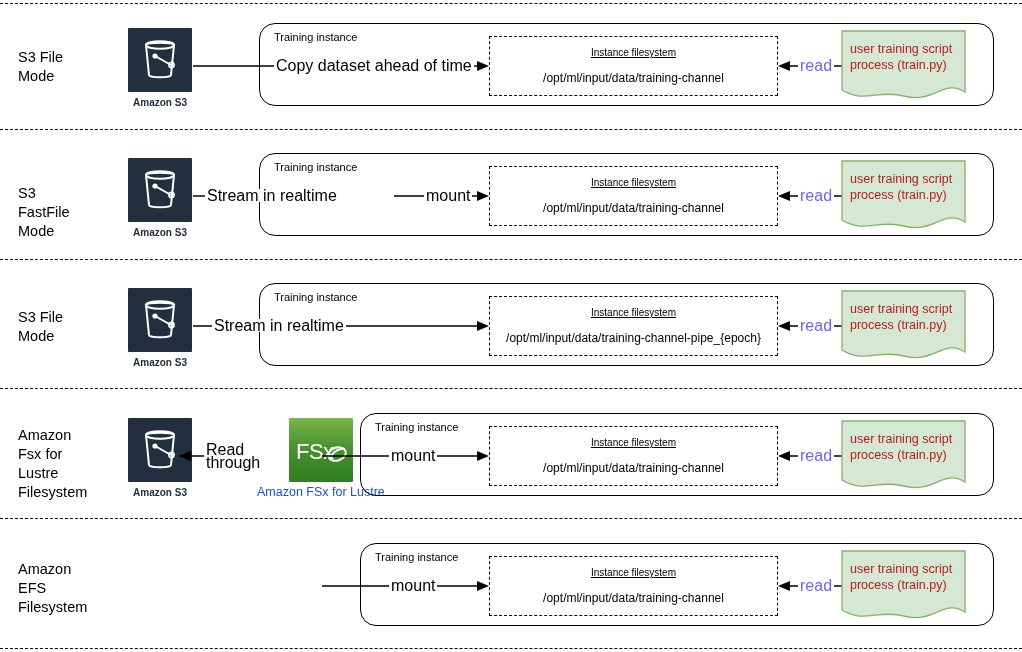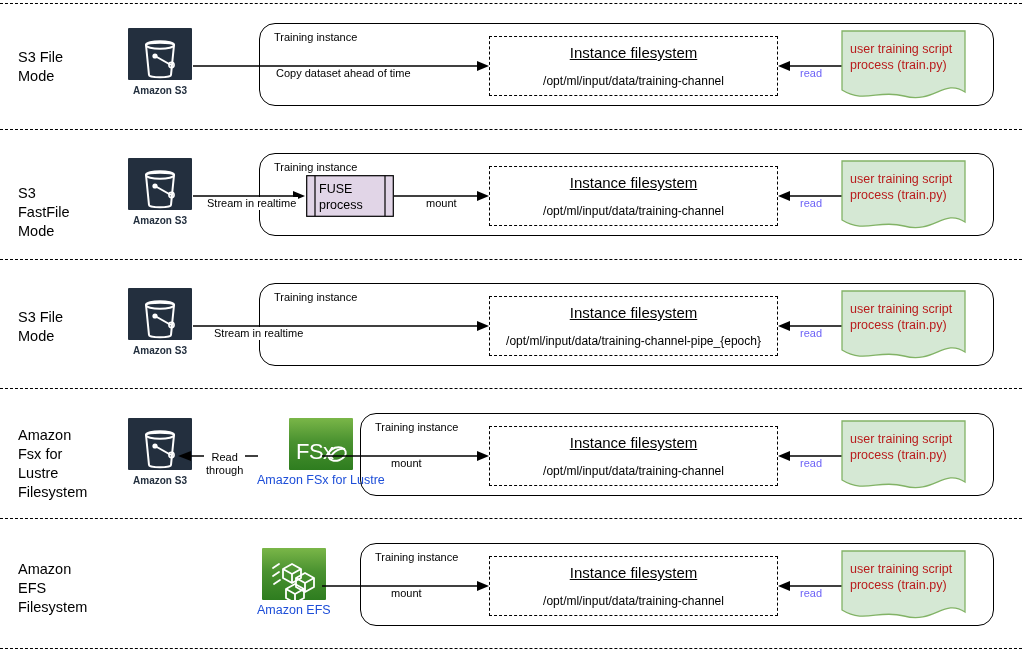--- a/index.html
+++ b/index.html
@@ -28,21 +28,21 @@
     left: 18px;
     font-size: 14.5px;
     line-height: 19px;
     color: #000000;
     white-space: pre-line;
   }
 
   
   .svc { position: absolute; text-align: center; }
   .svc .glyph {
-    width: 64px; height: 52px;
+    width: 64px; height: 64px;
     display: block;
     margin: 0 auto;
     border-radius: 1px;
   }
   .svc .cap {
     margin-top: 4px;
     font-size: 10px;
     font-weight: bold;
     color: #232f3e;
     white-space: nowrap;
@@ -75,21 +75,21 @@
   .fsbox {
     position: absolute;
     border: 1.6px dashed #000000;
     background: transparent;
     display: flex;
     flex-direction: column;
     align-items: center;
     justify-content: center;
   }
   .fsbox .fs-title {
-    font-size: 15px;
+    font-size: 10px;
     text-decoration: underline;
     margin-bottom: 13px;
     white-space: nowrap;
   }
   .fsbox .fs-path {
     font-size: 12px;
     white-space: nowrap;
   }
 
   
@@ -115,28 +115,26 @@
     white-space: pre-line;
     color: #000000;
   }
 
   
   .conn { position: absolute; }
   .conn svg { display: block; overflow: visible; }
 
   .edge-label {
     position: absolute;
-    font-size: 11px;
+    font-size: 16px;
     color: #000000;
     background: #ffffff;
     padding: 0 2px;
     white-space: pre-line;
-    text-align: center;
     line-height: 13px;
-    margin-top: 8px;
   }
   .edge-label.read { color: #6c62f6; }
 </style>
 </head>
 <body>
 
 <div id="canvas">
 
   <div class="sep" style="top:3px;"></div>
   <div class="sep" style="top:129px;"></div>
@@ -221,29 +219,20 @@
   </div>
 
   <div class="conn" style="left:193px; top:190px;">
     <svg width="112" height="12" viewBox="0 0 112 12">
       <line x1="0" y1="6" x2="102" y2="6" stroke="#000" stroke-width="1.3"></line>
       <polygon points="112,6 100,11 100,1" fill="#000"></polygon>
     </svg>
   </div>
   <div class="edge-label" style="left:205px; top:189px;">Stream in realtime</div>
 
-  <div class="procshape" style="left:306px; top:175px;">
-    <svg width="88" height="42" viewBox="0 0 88 42">
-      <rect x="0.7" y="0.7" width="86.6" height="40.6" fill="#e1d5e7" stroke="#000000" stroke-width="1.2"></rect>
-      <line x1="9" y1="0.7" x2="9" y2="41.3" stroke="#000000" stroke-width="1.2"></line>
-      <line x1="79" y1="0.7" x2="79" y2="41.3" stroke="#000000" stroke-width="1.2"></line>
-    </svg>
-    <span class="proc-text">FUSE
-process</span>
-  </div>
 
   <div class="conn" style="left:394px; top:190px;">
     <svg width="95" height="12" viewBox="0 0 95 12">
       <line x1="0" y1="6" x2="85" y2="6" stroke="#000" stroke-width="1.3"></line>
       <polygon points="95,6 83,11 83,1" fill="#000"></polygon>
     </svg>
   </div>
   <div class="edge-label" style="left:424px; top:189px;">mount</div>
 
   <div class="conn" style="left:778px; top:190px;">
@@ -379,40 +368,20 @@
       <path d="M1,1 L124,1 L124,62 C103,48 93,74 63,66 C37,59 24,74 1,60 Z" fill="#d5e8d4" stroke="#82b366" stroke-width="1.3"></path>
     </svg>
     <span class="doc-text">user training script
 process (train.py)</span>
   </div>
 
   <div class="row-label" style="top:560px;">Amazon
 EFS
 Filesystem</div>
 
-  <div class="svc" style="left:257px; top:548px;">
-    <span class="glyph icon-efs">
-      <svg width="64" height="64" viewBox="0 0 64 64">
-        <g fill="none" stroke="#ffffff" stroke-width="1.8" stroke-linejoin="round">
-          <path d="M30 16 L39 21 L39 30 L30 35 L21 30 L21 21 Z"></path>
-          <path d="M21 21 L30 26 L39 21 M30 26 L30 35"></path>
-          <path d="M43 25 L52 30 L52 39 L43 44 L34 39 L34 30 Z"></path>
-          <path d="M34 30 L43 35 L52 30 M43 35 L43 44"></path>
-          <path d="M33 36 L42 41 L42 50 L33 55 L24 50 L24 41 Z"></path>
-          <path d="M24 41 L33 46 L42 41 M33 46 L33 55"></path>
-        </g>
-        <g stroke="#ffffff" stroke-width="1.8" stroke-linecap="round">
-          <line x1="11" y1="20" x2="17" y2="16"></line>
-          <line x1="11" y1="28" x2="17" y2="24"></line>
-          <line x1="12" y1="36" x2="18" y2="32"></line>
-        </g>
-      </svg>
-    </span>
-    <span class="cap plain">Amazon EFS</span>
-  </div>
 
   <div class="instance" style="left:360px; top:543px; width:634px; height:83px;">
     <span class="instance-title">Training instance</span>
   </div>
 
   <div class="fsbox" style="left:489px; top:556px; width:289px; height:60px;">
     <span class="fs-title">Instance filesystem</span>
     <span class="fs-path">/opt/ml/input/data/training-channel</span>
   </div>
 

